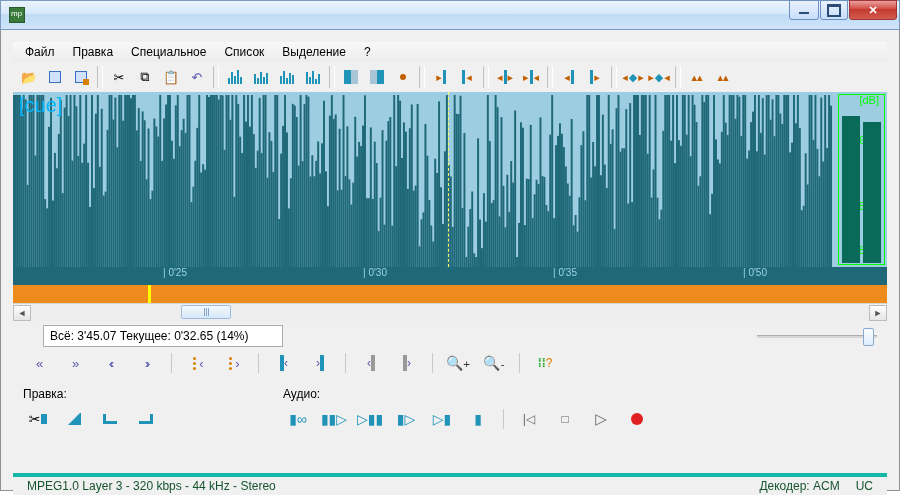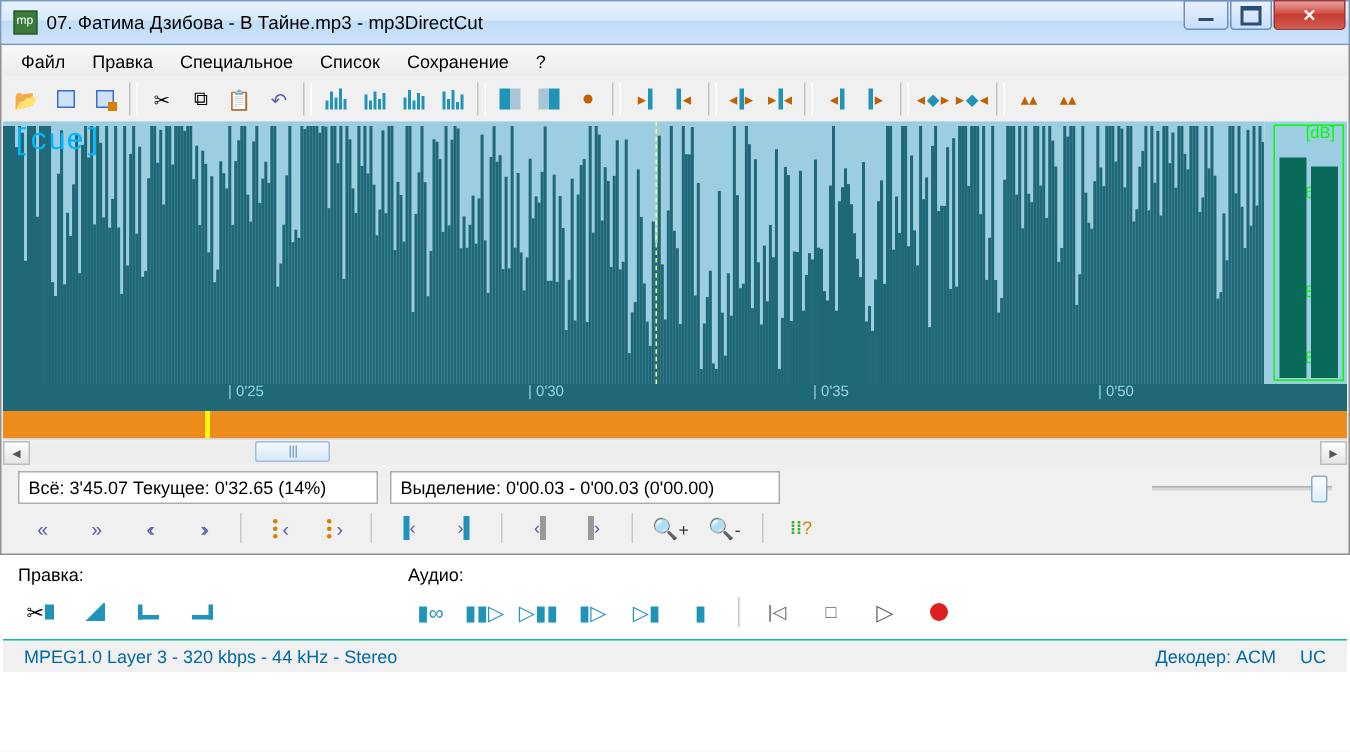--- a/index.html
+++ b/index.html
@@ -11,21 +11,21 @@
   .titlebar .icon::after{content:"mp";position:absolute;font-size:8px;color:#fff;left:1px;top:1px;}
   .titlebar .title { color: #000; font-size: 12.5px; }
   .winbtns { position: absolute; right: 2px; top: -1px; display: flex; }
   .winbtn { width: 30px; height: 20px; border: 1px solid #6b8fbf; background: linear-gradient(to bottom,#e8f1fb,#c8defb); margin-left:1px; border-radius:0 0 3px 3px; display:flex;align-items:center;justify-content:center; font-size:11px; color:#2b4c74;}
   .winbtn.max{width:28px;}
   .winbtn.close { width: 48px; background: linear-gradient(to bottom,#e9a0a0,#d14b3f 45%,#c43a2f 46%,#d25c4f); color:#fff; border-color:#a03333;}
   .winbtn.min::before{content:"";width:10px;height:2px;background:#2b4c74;margin-top:6px;}
   .winbtn.max::before{content:"";width:10px;height:8px;border:2px solid #2b4c74;border-top-width:3px;}
   .winbtn.close::before{content:"✕";font-weight:bold;}
 
-  .outer { border: 1px solid #909090; border-top:none; height: 340px; background: #f0f0f0; padding:1px;}
+  .outer { border: 1px solid #909090; border-top:none; height: 461px; background: #f0f0f0; padding:12px;}
 
   
   .menubar { height: 20px; background: linear-gradient(#f8f8f8,#ececec); display: flex; align-items: center; padding: 0 4px; gap:2px;}
   .menuitem { padding: 2px 8px; color: #000; cursor: default; }
 
   
   .toolbar { height: 30px; background: #f0f0f0; display: flex; align-items: center; padding: 2px 4px; gap:2px;}
   .tbtn { width:24px; height:24px; display:flex; align-items:center; justify-content:center; border:1px solid transparent; border-radius:2px; font-size:13px;}
   .tsep { width:6px; height:22px; border-left:1px solid #c0c0c0; border-right:1px solid #fff; margin:0 2px;}
   
@@ -38,21 +38,21 @@
   .ic-mark .bar{width:3px;height:14px;background:#2094b8;}
   .ic-mark .arr{color:#c06000;font-size:11px;}
   .ic-half{display:flex;}
   .ic-half .a{width:7px;height:14px;background:#2094b8;}
   .ic-half .b{width:7px;height:14px;background:#a9c6d6;}
 
   
   .waveform-wrap{display:flex;height:175px;}
   .waveform{flex:1; background:#9dcde0; position:relative; overflow:hidden;}
   .waveform svg{width:100%;height:100%;display:block;}
-  .cue{position:absolute;left:6px;top:2px;color:#00b7ff;font-size:20px;font-family:Liberation Mono, monospace;}
+  .cue{position:absolute;left:6px;top:2px;color:#00b7ff;font-size:20px;font-family:Liberation Sans, sans-serif;}
   .bigtime{position:absolute;left:16px;top:18px;color:#ffff00;font-size:72px;font-family:Arial;font-weight:400;letter-spacing:0px;line-height:1;}
   .playhead{position:absolute;top:0;bottom:0;width:0;border-left:1px dashed #ffff66;left:50%;}
   .meter{width:55px;background:#9dcde0;position:relative;}
   .meter .scale{position:absolute;right:2px;top:2px;bottom:2px;left:6px;border:1px solid #00ff00;}
   .meter .lbl{position:absolute;color:#00ff00;font-size:11px;right:22px;}
   .meter .dblbl{position:absolute;top:2px;right:8px;color:#00ff00;font-size:11px;}
   .meter .bars{position:absolute;bottom:4px;left:10px;right:6px;display:flex;gap:3px;height:160px;align-items:flex-end;}
   .meter .bars div{flex:1;background:#0a6a5a;}
 
   
@@ -64,21 +64,21 @@
   .navbar .rest{flex:1;background:#ed8b1c;}
   
   .hscroll{height:18px;background:#f0f0f0;display:flex;align-items:center;border-top:1px solid #d4d4d4;}
   .hscroll .arrow{width:18px;height:16px;background:linear-gradient(#fdfdfd,#e5e5e5);border:1px solid #bcbcbc;display:flex;align-items:center;justify-content:center;font-size:9px;color:#555;}
   .hscroll .track{flex:1;height:16px;background:#ededed;position:relative;}
   .hscroll .thumb{position:absolute;height:14px;top:0;left:150px;width:50px;background:linear-gradient(#f4f9fe,#d6e8fa);border:1px solid #9cbde0;border-radius:2px;display:flex;align-items:center;justify-content:center;gap:1px;}
   .hscroll .thumb span{width:1px;height:8px;background:#88a7c8;}
 
   .section{padding:4px 10px 2px 10px;}
   .seclabel{color:#000;margin-bottom:2px;}
-  .row{display:flex;align-items:flex-start;gap:8px;}
+  .row{display:flex;align-items:flex-start;gap:8px;margin-left:20px;}
   .textbox{height:22px;background:#fff;border:1px solid #abadb3;padding:2px 6px;font-size:12px;display:flex;align-items:center;}
   .slider{flex:0 0 120px;height:22px;position:relative;}
   .slider .track{position:absolute;top:10px;left:0;right:0;height:3px;background:#d6d6d6;border-top:1px solid #b0b0b0;}
   .slider .thumb{position:absolute;top:3px;left:88%;width:11px;height:18px;background:linear-gradient(#fafdff,#dfeefd);border:1px solid #8aa9ce;border-radius:2px;}
 
   .btnrow{display:flex;align-items:center;gap:6px;padding:4px 0;}
   .cbtn{width:30px;height:24px;display:flex;align-items:center;justify-content:center;border:1px solid transparent;border-radius:2px;}
   .csep{width:1px;height:20px;background:#c8c8c8;margin:0 4px;}
   .vdots{display:flex;flex-direction:column;gap:2px;}
   .vdots span{width:3px;height:3px;background:#d88000;border-radius:50%;}
@@ -87,45 +87,44 @@
   .marker .bar{width:4px;height:16px;background:#2094b8;}
   .marker .arr{color:#5a5aaf;font-size:12px;}
   .zoom{color:#333;font-size:14px;}
   .playctl{color:#2094b8;font-size:14px;}
   .rec{width:12px;height:12px;background:#e02020;border-radius:50%;}
 
   .lower{display:flex;}
   .lower .col{padding:6px 10px 2px 10px;}
   .lower .col.edit{width:260px;}
 
-  .statusbar{height:22px;border-top:1px solid #14b8a6;background:#f0f0f0;display:flex;align-items:center;padding:0 6px;font-size:12px;color:#0369a1;}
+  .statusbar{height:22px;border-top:4px solid #14b8a6;background:#f0f0f0;display:flex;align-items:center;padding:0 6px;font-size:12px;color:#14532d;margin-top:36px;}
   .statusbar .cell{padding:0 8px;}
   .statusbar .flex{flex:1;}
 </style>
 </head>
 <body>
 
 <div class="titlebar">
   <div class="icon"></div>
-  <div class="title">07. Фатима Дзибова - В Тайне.mp3 - mp3DirectCut</div>
   <div class="winbtns">
     <div class="winbtn min"></div>
     <div class="winbtn max"></div>
     <div class="winbtn close"></div>
   </div>
 </div>
 
 <div class="outer">
 
   <div class="menubar">
     <div class="menuitem">Файл</div>
     <div class="menuitem">Правка</div>
     <div class="menuitem">Специальное</div>
     <div class="menuitem">Список</div>
-    <div class="menuitem">Сохранение</div>
+    <div class="menuitem">Выделение</div>
     <div class="menuitem">?</div>
   </div>
 
   <div class="toolbar">
     <div class="tbtn ic-open">📂</div>
     <div class="tbtn">
         <span style="border:1px solid #3a6fc4;width:12px;height:12px;background:#cfe1fb;"></span>
       </div>
     <div class="tbtn">
         <span style="border:1px solid #3a6fc4;width:12px;height:12px;background:#cfe1fb;position:relative;">
@@ -721,21 +720,20 @@
           <span></span>
           <span></span>
         </div>
     </div>
     <div class="arrow">►</div>
   </div>
 
   <div class="section">
     <div class="row">
       <div class="textbox" style="width:240px">Всё: 3'45.07   Текущее: 0'32.65   (14%)</div>
-      <div class="textbox" style="width:260px">Выделение:  0'00.03 - 0'00.03 (0'00.00)</div>
       <div style="flex:1"></div>
       <div class="slider">
           <div class="track"></div>
           <div class="thumb"></div>
         </div>
     </div>
     <div class="btnrow">
       <div class="cbtn">
           <span class="chev">«</span>
         </div>

